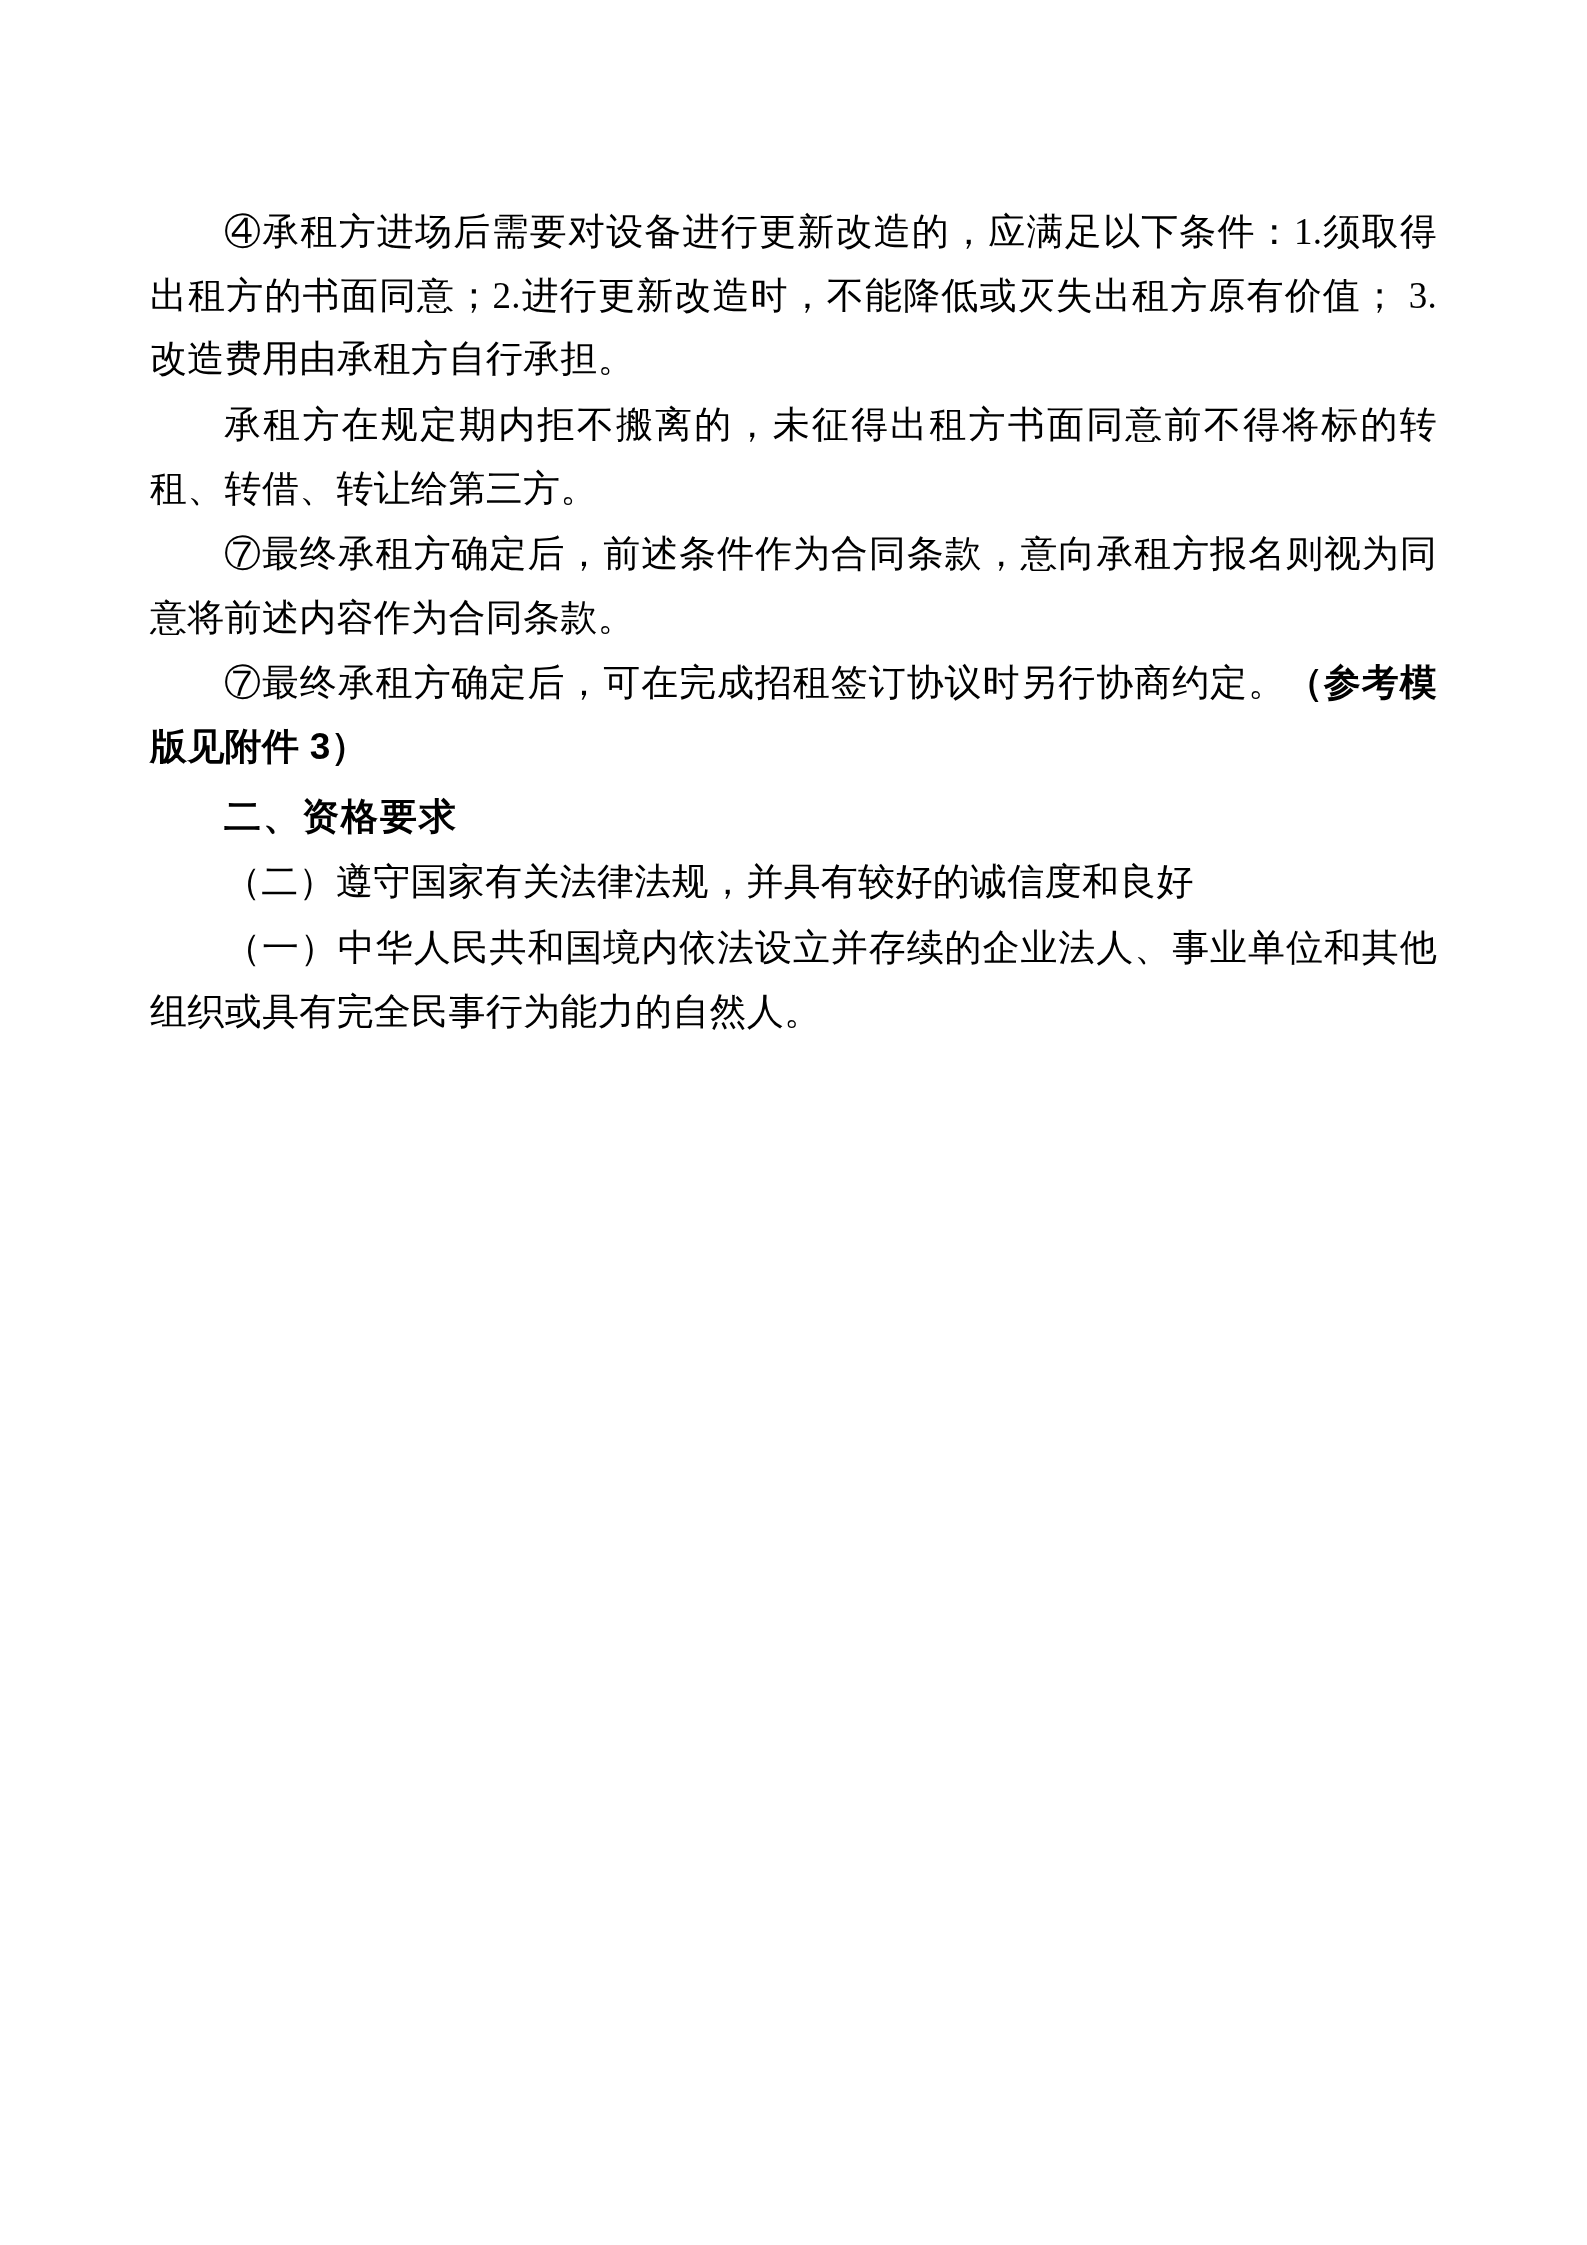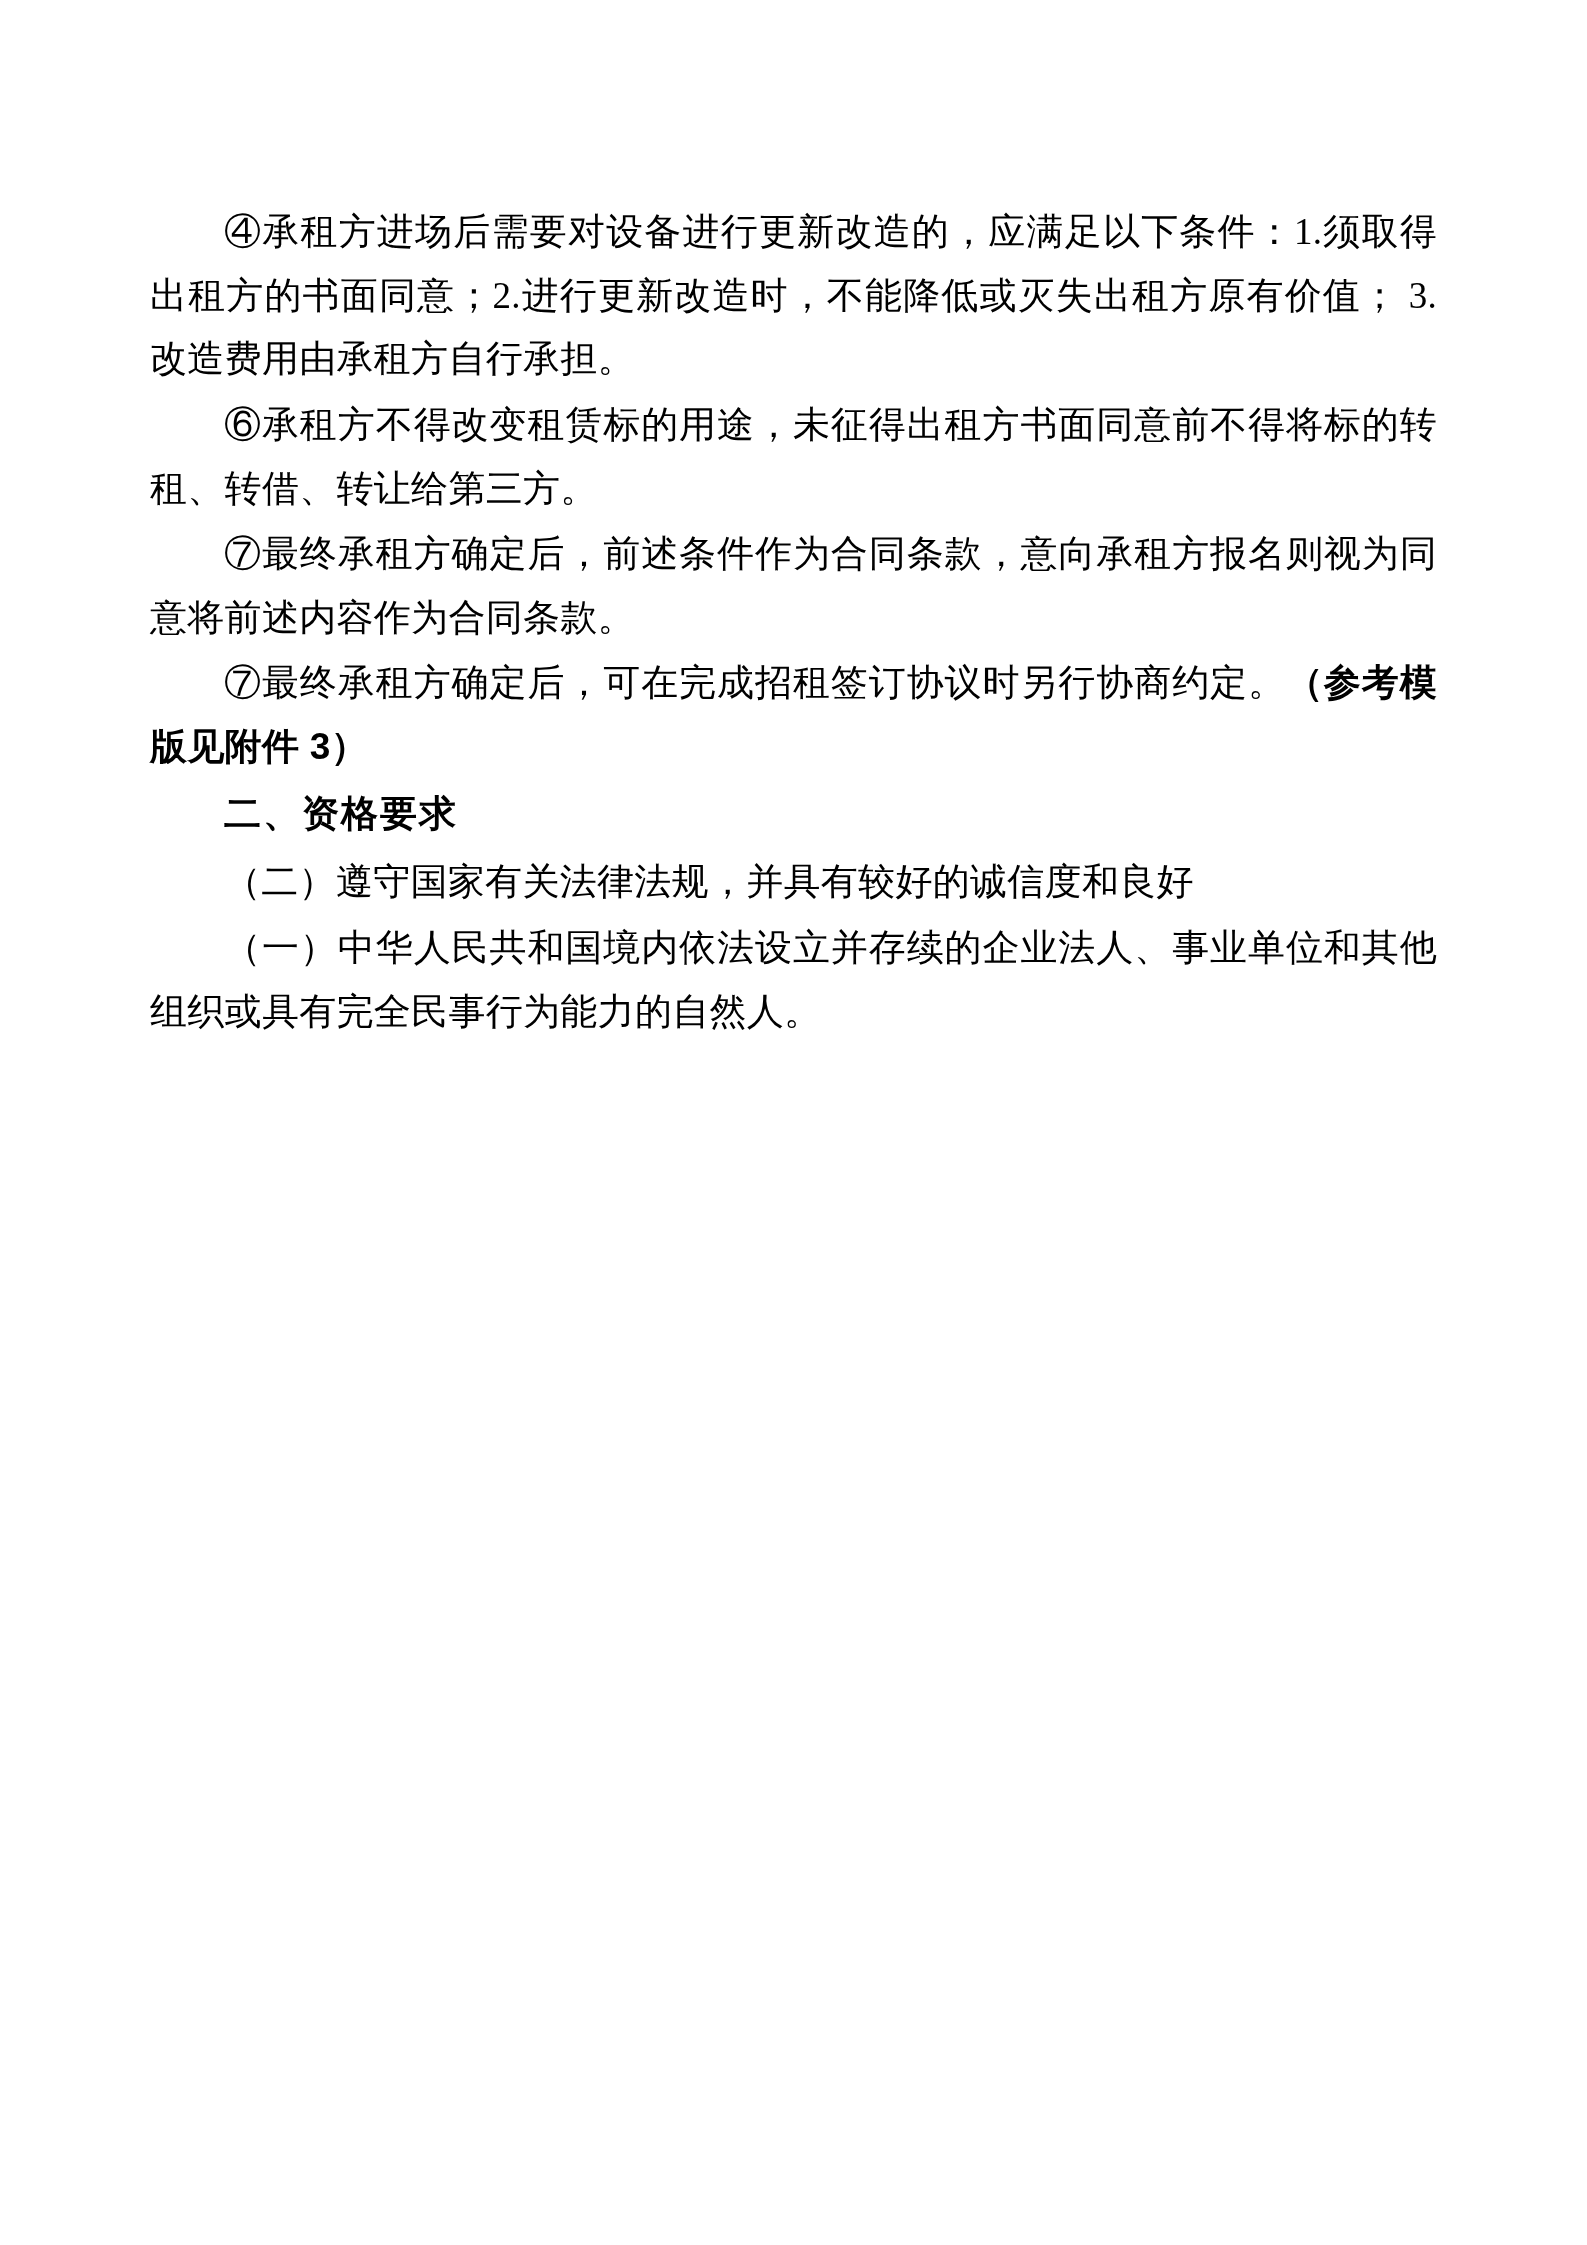--- a/index.html
+++ b/index.html
@@ -26,38 +26,38 @@
   p.para {
     margin: 0 0 2px 0;
     text-indent: 74px;
   }
   h2.heading {
     margin: 6px 0 2px 0;
     font-size: 37px;
     font-weight: bold;
     text-indent: 74px;
     line-height: 1.72;
-    font-family: Liberation Mono, monospace;
+    font-family: Liberation Serif, serif;
     letter-spacing: 2px;
   }
   .bold-inline {
     font-weight: bold;
     font-family: "Liberation Sans", "DejaVu Sans", sans-serif;
   }
 </style>
 </head>
 <body>
 
 <div class="page">
   <div class="doc-body">
 
     <p class="para">④承租方进场后需要对设备进行更新改造的，应满足以下条件：1.须取得出租方的书面同意；2.进行更新改造时，不能降低或灭失出租方原有价值； 3.改造费用由承租方自行承担。</p>
 
 
-    <p class="para">⑥承租方不得改变租赁标的用途，未征得出租方书面同意前不得将标的转租、转借、转让给第三方。</p>
+    <p class="para">承租方在规定期内拒不搬离的，未征得出租方书面同意前不得将标的转租、转借、转让给第三方。</p>
 
     <p class="para">⑦最终承租方确定后，前述条件作为合同条款，意向承租方报名则视为同意将前述内容作为合同条款。</p>
 
     <p class="para"><span>⑦最终承租方确定后，可在完成招租签订协议时另行协商约定。</span><span class="bold-inline">（参考模版见附件 3）</span></p>
 
     <h2 class="heading">二、资格要求</h2>
 
     <p class="para">（二）遵守国家有关法律法规，并具有较好的诚信度和良好</p>
 
     <p class="para">（一）中华人民共和国境内依法设立并存续的企业法人、事业单位和其他组织或具有完全民事行为能力的自然人。</p>

